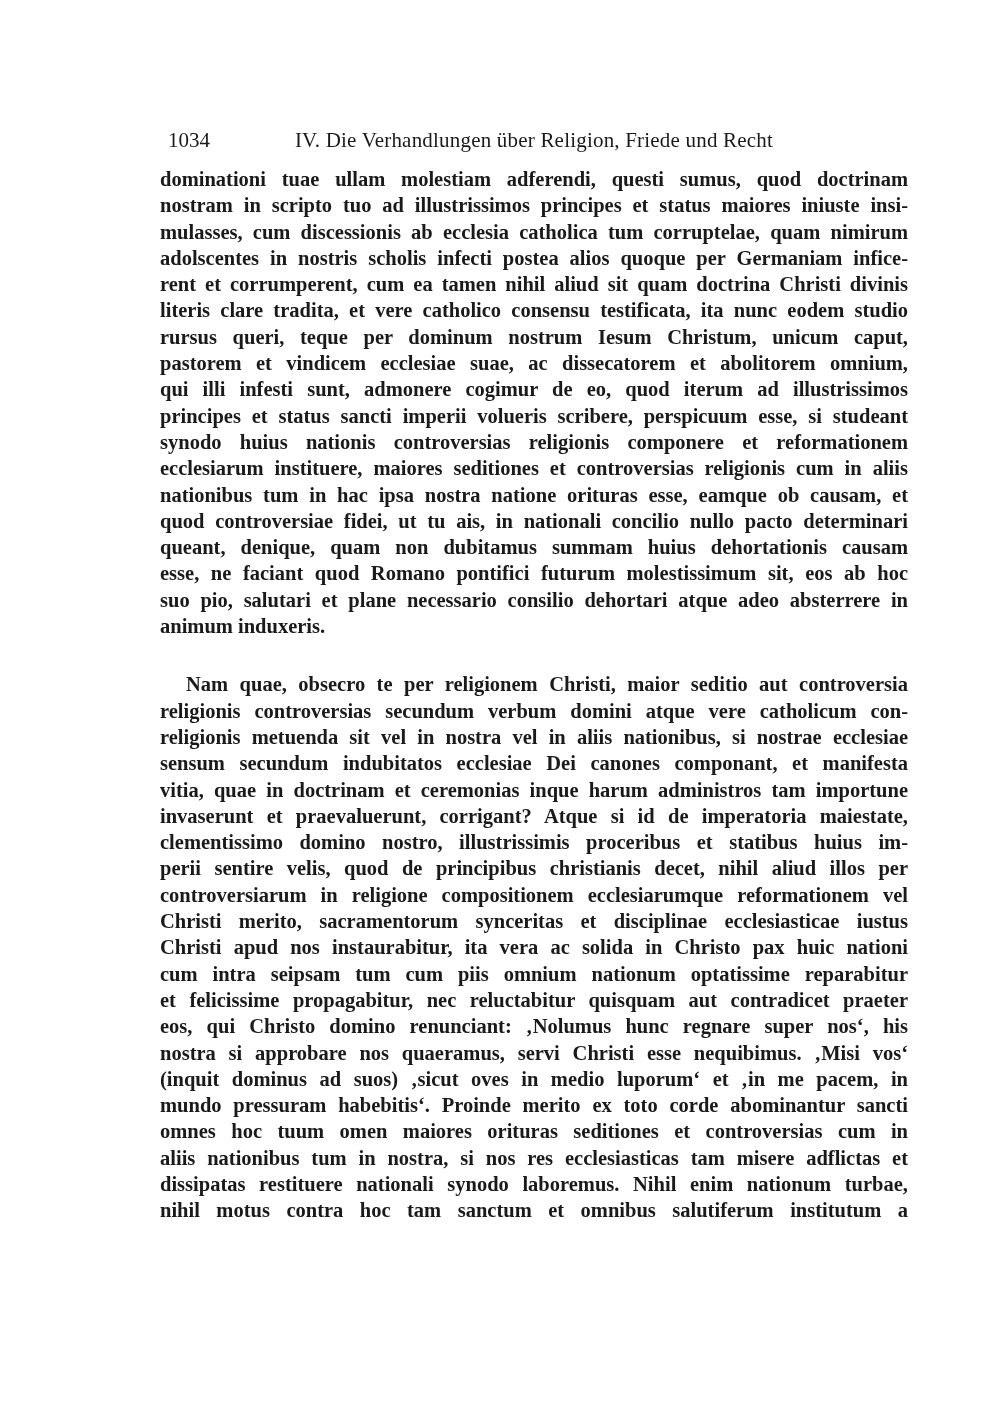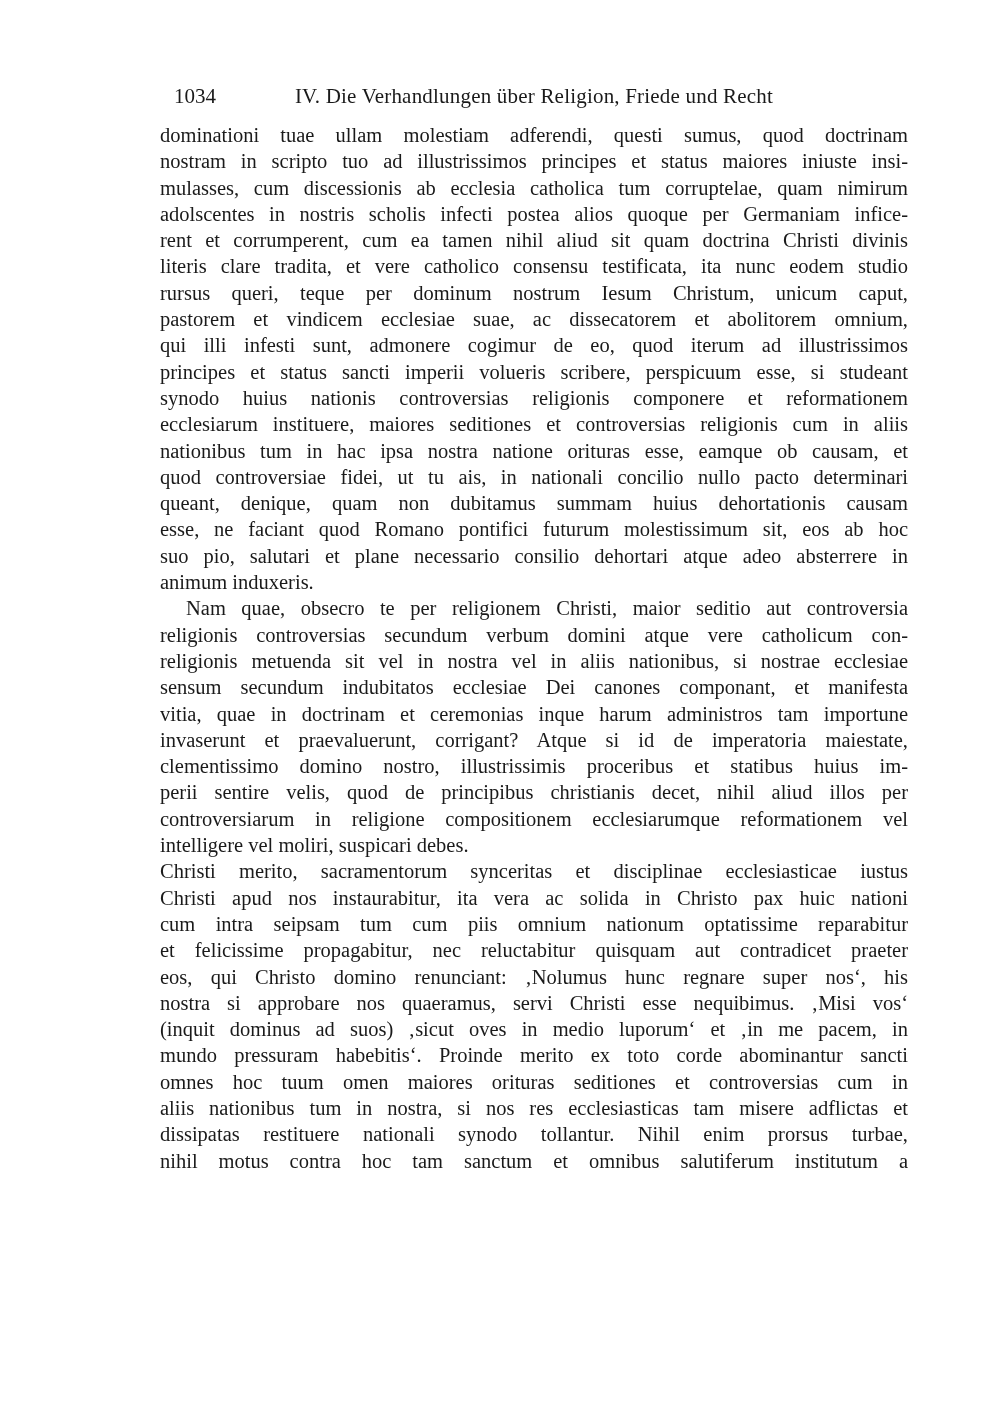--- a/index.html
+++ b/index.html
@@ -23,46 +23,49 @@
     width: 748px;
   }
   .page-header {
     position: relative;
     height: 24px;
     line-height: 24px;
     font-size: 21px;
   }
   .page-number {
     position: absolute;
-    left: 14px;
+    left: 8px;
     top: 0;
   }
   .running-title {
     display: block;
     text-align: center;
     letter-spacing: 0.2px;
+    margin-top: 44px;
   }
   .page-body {
     margin-top: 14px;
     font-size: 20.5px;
     line-height: 26.3px;
+    font-weight: bold;
   }
   .paragraph {
     margin: 0;
   }
   .line {
     text-align: justify;
     text-align-last: justify;
     white-space: normal;
   }
   .line.last {
     text-align-last: left;
   }
   .line.indent {
     text-indent: 26px;
+    margin-top: 32px;
   }
 </style>
 </head>
 <body>
 
 <div class="page">
   <div class="text-block">
     <div class="page-header">
       <span class="page-number">1034</span>
       <span class="running-title">IV. Die Verhandlungen über Religion, Friede und Recht</span>
@@ -92,31 +95,30 @@
         <div class="paragraph">
           <div class="line indent">Nam quae, obsecro te per religionem Christi, maior seditio aut controversia</div>
           <div class="line">religionis controversias secundum verbum domini atque vere catholicum con-</div>
           <div class="line">religionis metuenda sit vel in nostra vel in aliis nationibus, si nostrae ecclesiae</div>
           <div class="line">sensum secundum indubitatos ecclesiae Dei canones componant, et manifesta</div>
           <div class="line">vitia, quae in doctrinam et ceremonias inque harum administros tam importune</div>
           <div class="line">invaserunt et praevaluerunt, corrigant? Atque si id de imperatoria maiestate,</div>
           <div class="line">clementissimo domino nostro, illustrissimis proceribus et statibus huius im-</div>
           <div class="line">perii sentire velis, quod de principibus christianis decet, nihil aliud illos per</div>
           <div class="line">controversiarum in religione compositionem ecclesiarumque reformationem vel</div>
-          <div class="line last">intelligere vel moliri, suspicari debes.</div>
         </div>
         <div class="paragraph">
           <div class="line">Christi merito, sacramentorum synceritas et disciplinae ecclesiasticae iustus</div>
           <div class="line">Christi apud nos instaurabitur, ita vera ac solida in Christo pax huic nationi</div>
           <div class="line">cum intra seipsam tum cum piis omnium nationum optatissime reparabitur</div>
           <div class="line">et felicissime propagabitur, nec reluctabitur quisquam aut contradicet praeter</div>
           <div class="line">eos, qui Christo domino renunciant: ‚Nolumus hunc regnare super nos‘, his</div>
           <div class="line">nostra si approbare nos quaeramus, servi Christi esse nequibimus. ‚Misi vos‘</div>
           <div class="line">(inquit dominus ad suos) ‚sicut oves in medio luporum‘ et ‚in me pacem, in</div>
           <div class="line">mundo pressuram habebitis‘. Proinde merito ex toto corde abominantur sancti</div>
           <div class="line">omnes hoc tuum omen maiores orituras seditiones et controversias cum in</div>
           <div class="line">aliis nationibus tum in nostra, si nos res ecclesiasticas tam misere adflictas et</div>
-          <div class="line">dissipatas restituere nationali synodo tollantur. Nihil enim prorsus turbae,</div>
+          <div class="line">dissipatas restituere nationali synodo laboremus. Nihil enim nationum turbae,</div>
           <div class="line">nihil motus contra hoc tam sanctum et omnibus salutiferum institutum a</div>
         </div>
       </div>
   </div>
 </div>
 
 </body></html>

